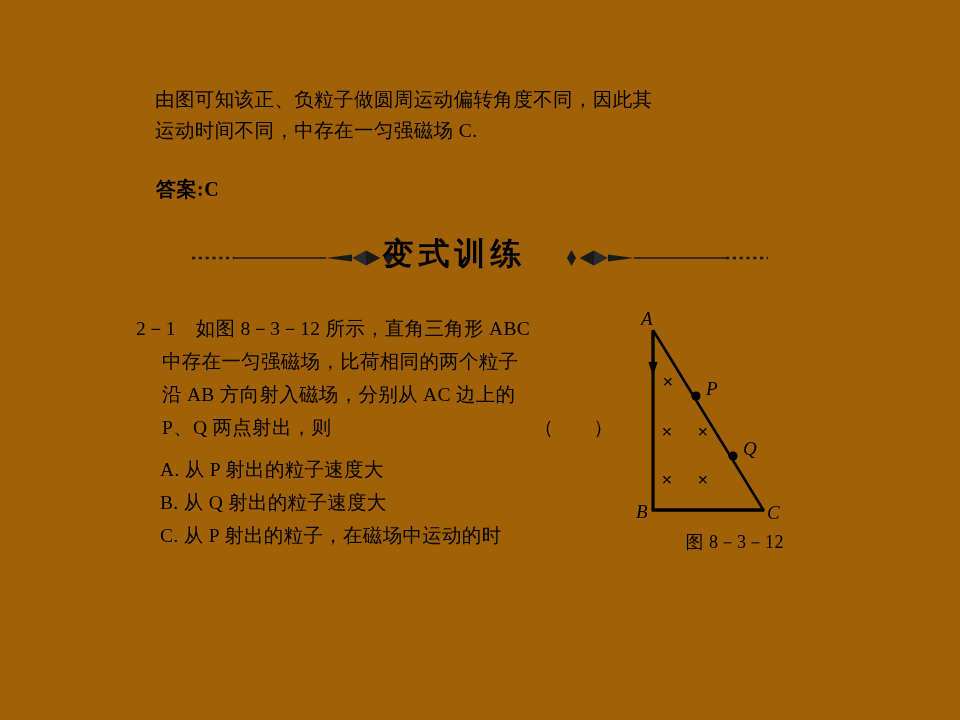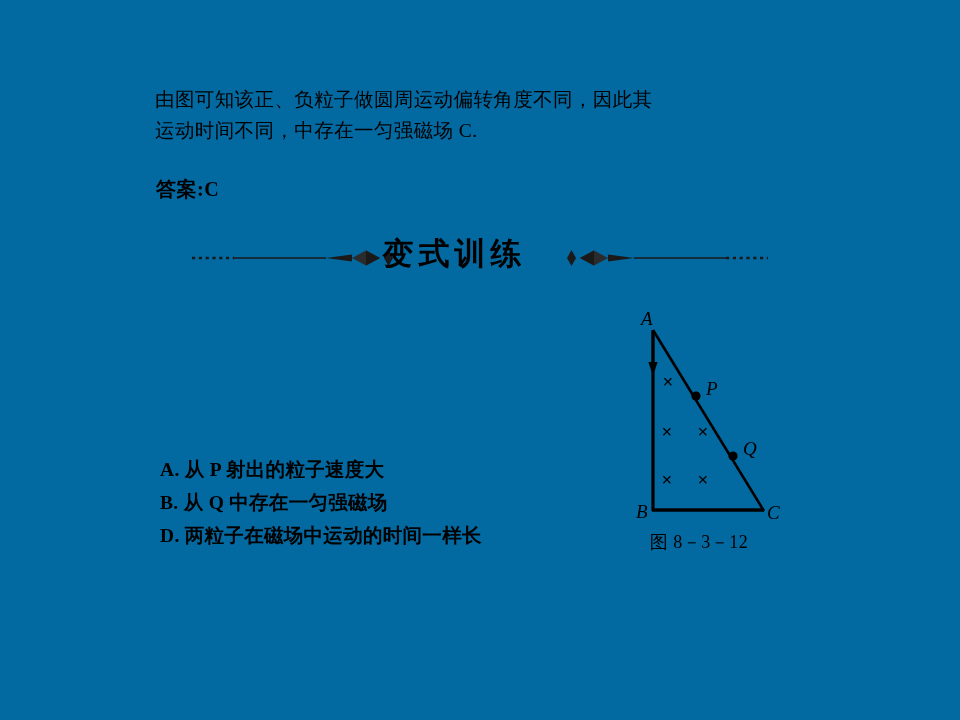--- a/index.html
+++ b/index.html
@@ -12,21 +12,21 @@
     height: 720px;
     position: relative;
     overflow: hidden;
     font-family: "Liberation Serif", "DejaVu Serif", serif;
     color: #000000;
     -webkit-font-smoothing: none;
   }
   .page {
     position: absolute;
     inset: 0;
-    background: #0369a1;
+    background: #a16207;
   }
 
   
   #solution-paragraph {
     position: absolute;
     left: 155px;
     top: 84px;
     width: 640px;
     font-size: 19.5px;
     line-height: 31px;
@@ -91,38 +91,38 @@
   
   #options-block {
     position: absolute;
     left: 160px;
     top: 453px;
     width: 470px;
     font-size: 19.5px;
     line-height: 33px;
     letter-spacing: 0.3px;
   }
-  #options-block .opt { display: block; white-space: pre; font-weight: bold; }
+  #options-block .opt { display: block; white-space: pre; }
   #options-block .opt.cont { padding-left: 30px; }
 
   
   #figure {
     position: absolute;
     left: 614px;
     top: 306px;
     width: 200px;
     height: 255px;
   }
   #figure svg { position: absolute; left: 0; top: 0; }
   #figure-caption {
     position: absolute;
     left: 0;
     top: 224px;
     width: 170px;
-    text-align: center;
+    text-align: right;
     font-size: 18px;
     letter-spacing: 0.5px;
     white-space: pre;
   }
 </style>
 </head>
 <body>
 
 <div class="page">
 
@@ -163,25 +163,32 @@
         <path d="M634 26 L608 22.6 L608 29.4 Z" fill="#1a1a1a"></path>
         <line x1="634" y1="26" x2="726" y2="26" stroke="#1a1a1a" stroke-width="1.5"></line>
       </g>
       <g>
         <line x1="726" y1="26" x2="768" y2="26" stroke="#1a1a1a" stroke-width="2.6" stroke-dasharray="3.2,3.6" stroke-linecap="butt"></line>
       </g>
     </svg>
   </div>
   <div id="section-title">变式训练</div>
 
+  <div id="question-block">
+    <span class="qline">2－1　如图 8－3－12 所示，直角三角形 ABC</span>
+    <span class="qline indent">中存在一匀强磁场，比荷相同的两个粒子</span>
+    <span class="qline indent">沿 AB 方向射入磁场，分别从 AC 边上的</span>
+    <span class="qline indent">P、Q 两点射出，则</span>
+    <span class="brackets">（　　）</span>
+  </div>
 
   <div id="options-block">
     <span class="opt">A. 从 P 射出的粒子速度大</span>
-    <span class="opt">B. 从 Q 中存在一匀强磁场</span>
-    <span class="opt">D. 两粒子在磁场中运动的时间一样长</span>
+    <span class="opt">B. 从 Q 射出的粒子速度大</span>
+    <span class="opt">C. 从 P 射出的粒子，在磁场中运动的时</span>
   </div>
 
   <div id="figure">
     <svg width="200" height="230" viewBox="0 0 200 230">
 
       <g>
         <line x1="39" y1="24" x2="39" y2="205" stroke="#000" stroke-width="3.2"></line>
         <line x1="38" y1="204" x2="150" y2="204" stroke="#000" stroke-width="3.4"></line>
         <line x1="39" y1="24" x2="150" y2="205" stroke="#000" stroke-width="2.6"></line>
       </g>

